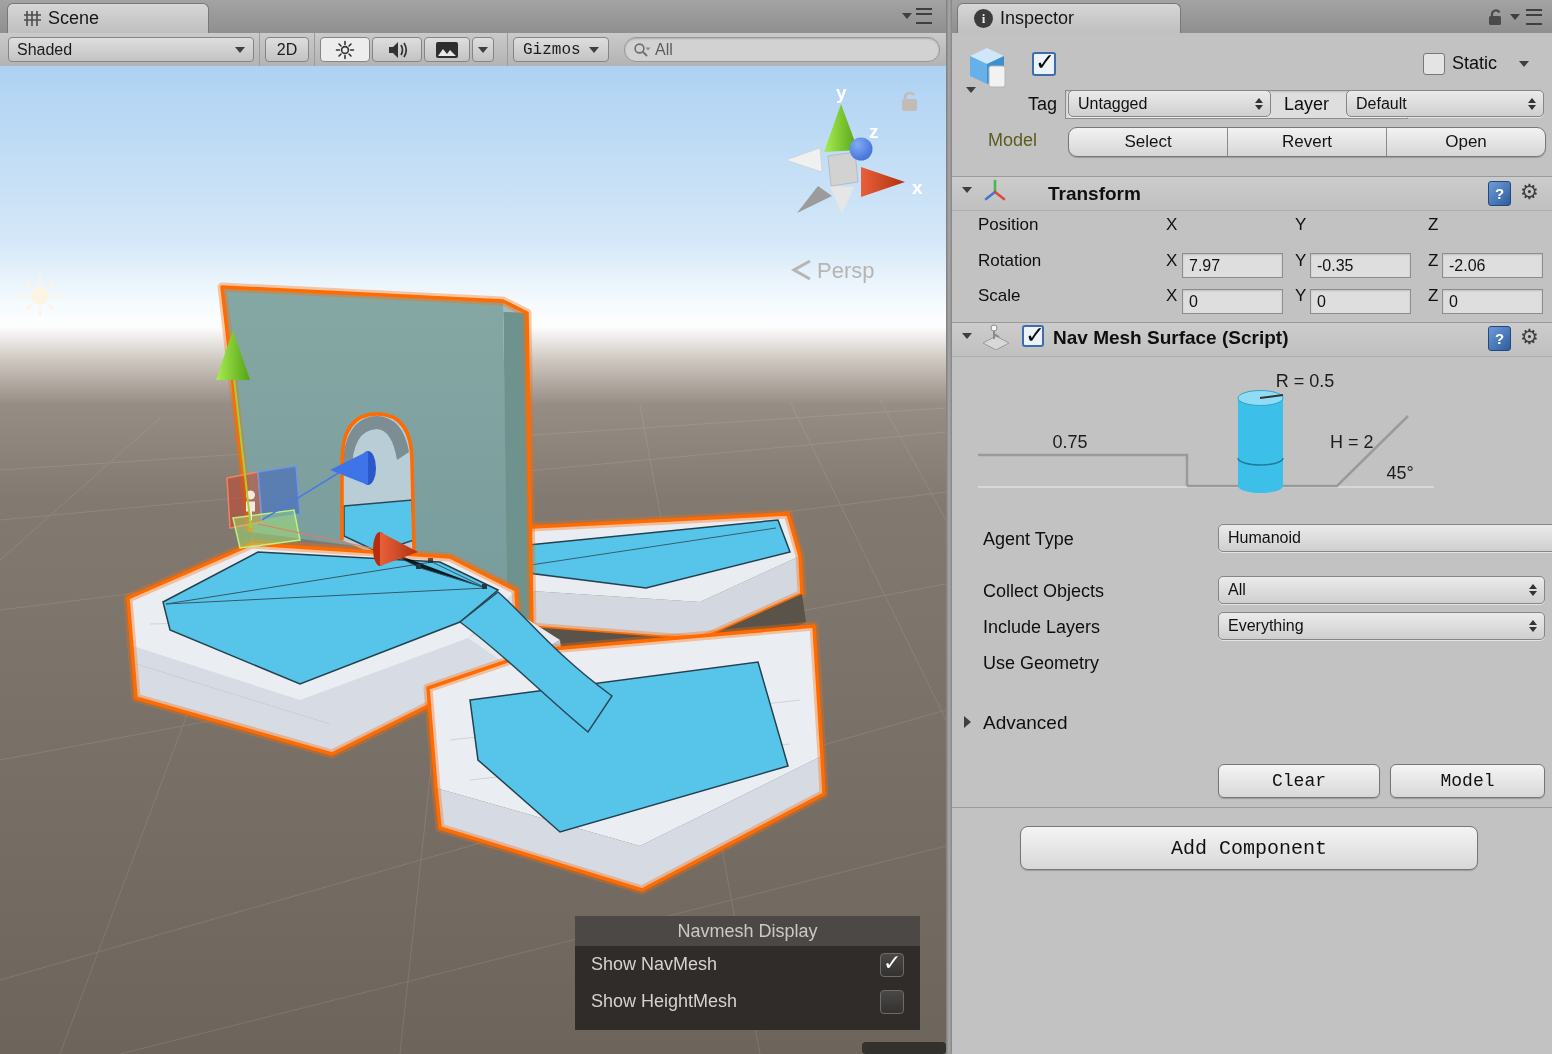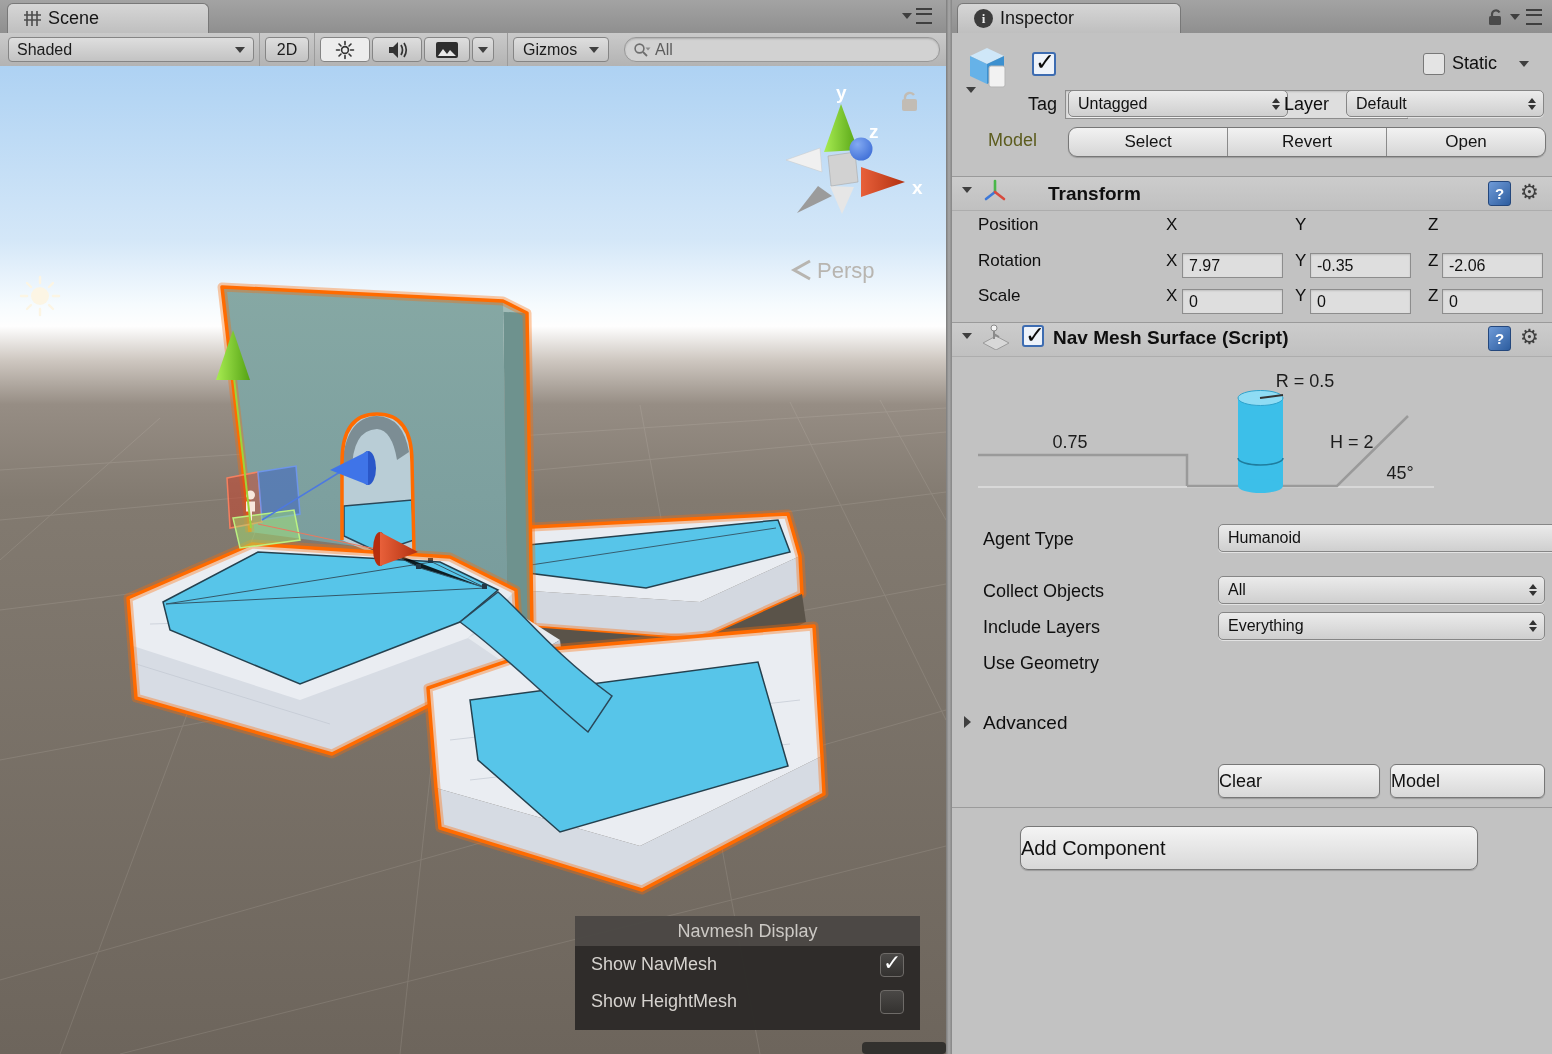--- a/index.html
+++ b/index.html
@@ -51,22 +51,22 @@
   .ufield{position:absolute;background:#dedede;border:1px solid #8d8d8d;
           box-shadow:inset 0 1px 2px rgba(0,0,0,.14);font-size:16px;color:#111;
           display:flex;align-items:center;padding:0 6px;box-sizing:border-box;margin-top:40px;}
   .udd{position:absolute;background:linear-gradient(#ebebeb,#cfcfcf);border:1px solid #868686;
        border-radius:5px;display:flex;align-items:center;padding:0 24px 0 9px;
        box-sizing:border-box;font-size:16px;color:#111;box-shadow:0 1px 0 rgba(255,255,255,.55);}
   .spin{position:absolute;right:7px;top:50%;transform:translateY(-50%);display:flex;flex-direction:column;gap:2px;}
   .spin i{display:block;width:0;height:0;border-left:4px solid transparent;border-right:4px solid transparent;}
   .spin .up{border-bottom:5px solid #333;} .spin .dn{border-top:5px solid #333;}
   .ubtn{position:absolute;background:linear-gradient(#f4f4f4,#d8d8d8);border:1px solid #777;
-        border-radius:6px;display:flex;align-items:center;justify-content:flex-start;
-        font-size:18px;color:#111;box-sizing:border-box;box-shadow:0 1px 1px rgba(0,0,0,.2);}
+        border-radius:6px;display:flex;align-items:center;justify-content:center;
+        font-size:18px;color:#111;box-sizing:border-box;box-shadow:0 1px 1px rgba(0,0,0,.2);font-family:Liberation Mono, monospace;}
   .ucheck{position:absolute;width:22px;height:22px;background:#e4e4e4;border:1px solid #787878;
           border-radius:3px;box-sizing:border-box;}
   .ucheck.blue{border:2px solid #3d6cb1;background:#eef3fa;}
   .ucheck.checked:after{content:"✓";position:absolute;left:1px;top:-6px;font-size:24px;font-weight:bold;color:#0c0c0c;}
   .lab{position:absolute;color:#0f0f0f;}
   .comp-header{position:absolute;left:0;width:600px;height:33px;
         background:linear-gradient(#cccccc,#c0c0c0);border-top:1px solid #9a9a9a;
         border-bottom:1px solid #adadad;}
   .bold{font-weight:bold;}
   .helpicon{position:absolute;width:21px;height:23px;border-radius:3px;
@@ -127,21 +127,21 @@
       <div class="tbtn" style="width:46px;">
         <svg width="22" height="16" viewBox="0 0 22 16">
           <rect x="0" y="0" width="22" height="16" rx="2" fill="#2e2e2e"></rect>
           <path d="M2,14 l5,-7 4,5 3,-4 6,6 z" fill="#e8e8e8"></path>
         </svg>
       </div>
       <div class="tbtn" style="width:22px;">
         <span class="tri-d"></span>
       </div>
       <div class="vsep" style="margin-left:12px;"></div>
-      <div class="tbtn" style="width:96px;justify-content:space-between;padding:0 9px;">
+      <div class="tbtn" style="width:96px;justify-content:space-between;padding:0 9px;font-family:Liberation Mono, monospace;">
         <span>Gizmos</span>
         <span class="tri-d"></span>
       </div>
       <div class="search-pill">
         <svg width="18" height="16" viewBox="0 0 18 16">
           <circle cx="6.5" cy="6.5" r="4.4" fill="none" stroke="#6e6e6e" stroke-width="1.6"></circle>
           <path d="M10,10 l4,4" stroke="#6e6e6e" stroke-width="1.8"></path>
           <path d="M12.5,5.5 l5,0 -2.5,3 z" fill="#8b8b8b"></path>
         </svg>
         <span>All</span>
@@ -366,21 +366,21 @@
       </svg>
       <span class="ucheck blue checked" style="left:80px;top:19px;width:24px;height:24px;"></span>
       <div class="ufield" style="left:113px;top:17px;width:343px;height:29px;font-size:17px;">
         <span>arc</span>
       </div>
       <span class="ucheck" style="left:471px;top:20px;"></span>
       <span class="lab" style="left:500px;top:20px;font-size:18px;">Static</span>
       <span class="tri-d" style="position:absolute;left:567px;top:28px;"></span>
 
       <span class="lab" style="left:76px;top:61px;font-size:18px;">Tag</span>
-      <div class="udd" style="left:116px;top:57px;width:220px;height:27px;">
+      <div class="udd" style="left:116px;top:57px;width:203px;height:27px;">
         <span>Untagged</span>
         <span class="spin">
             <i class="up"></i>
             <i class="dn"></i>
           </span>
       </div>
       <span class="lab" style="left:332px;top:61px;font-size:18px;text-align:right;">Layer</span>
       <div class="udd" style="left:394px;top:57px;width:198px;height:27px;">
         <span>Default</span>
         <span class="spin">

